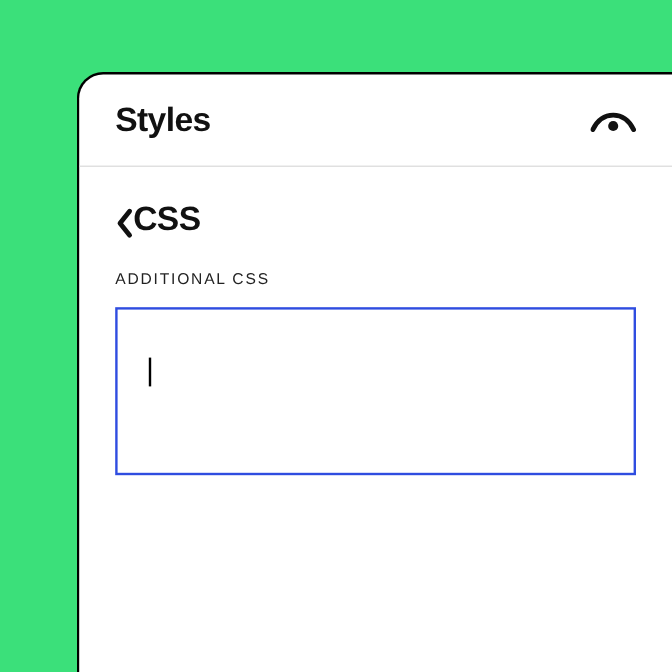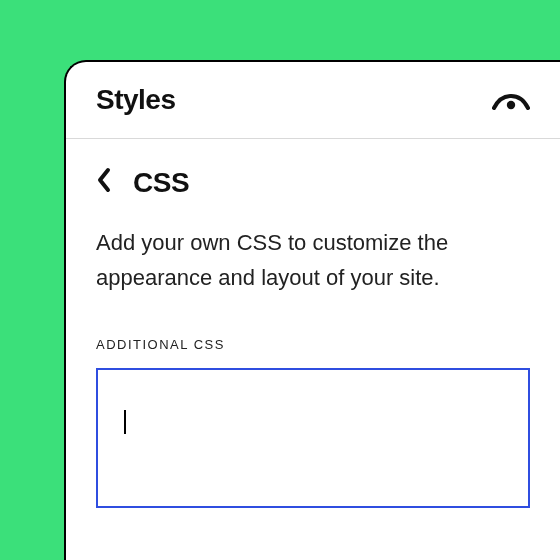--- a/index.html
+++ b/index.html
@@ -35,22 +35,21 @@
       font-weight: 700;
       color: #111;
       letter-spacing: -0.5px;
     }
     .eye-icon svg { display: block; }
     .content {
       padding: 28px 30px 0 30px;
     }
     .breadcrumb-row {
       display: flex;
-      align-items: flex-start;
-      gap: 22px;
+      align-items: flex-end;
       margin-bottom: 26px;
     }
     .back-icon svg { display: block; }
     .breadcrumb-title {
       font-size: 28px;
       font-weight: 700;
       color: #111;
       letter-spacing: -0.5px;
     }
     .description {
@@ -99,19 +98,18 @@
   </div>
   <div class="content">
     <div class="breadcrumb-row">
       <span class="back-icon">
         <svg width="15" height="26" viewBox="0 0 15 26">
           <path d="M12 3 L4 13 L12 23" fill="none" stroke="#111" stroke-width="4" stroke-linecap="round" stroke-linejoin="round"></path>
         </svg>
       </span>
       <div class="breadcrumb-title">CSS</div>
     </div>
-    <p class="description">Add your own CSS to customize the appearance and layout of your site.</p>
     <div class="section-label">ADDITIONAL CSS</div>
     <div class="css-editor">
       <span></span><span class="cursor"></span>
     </div>
   </div>
 </div>
 
 </body></html>

